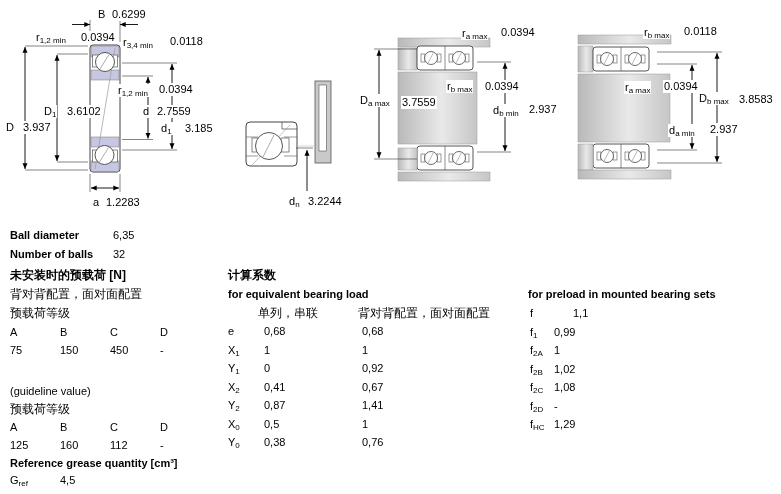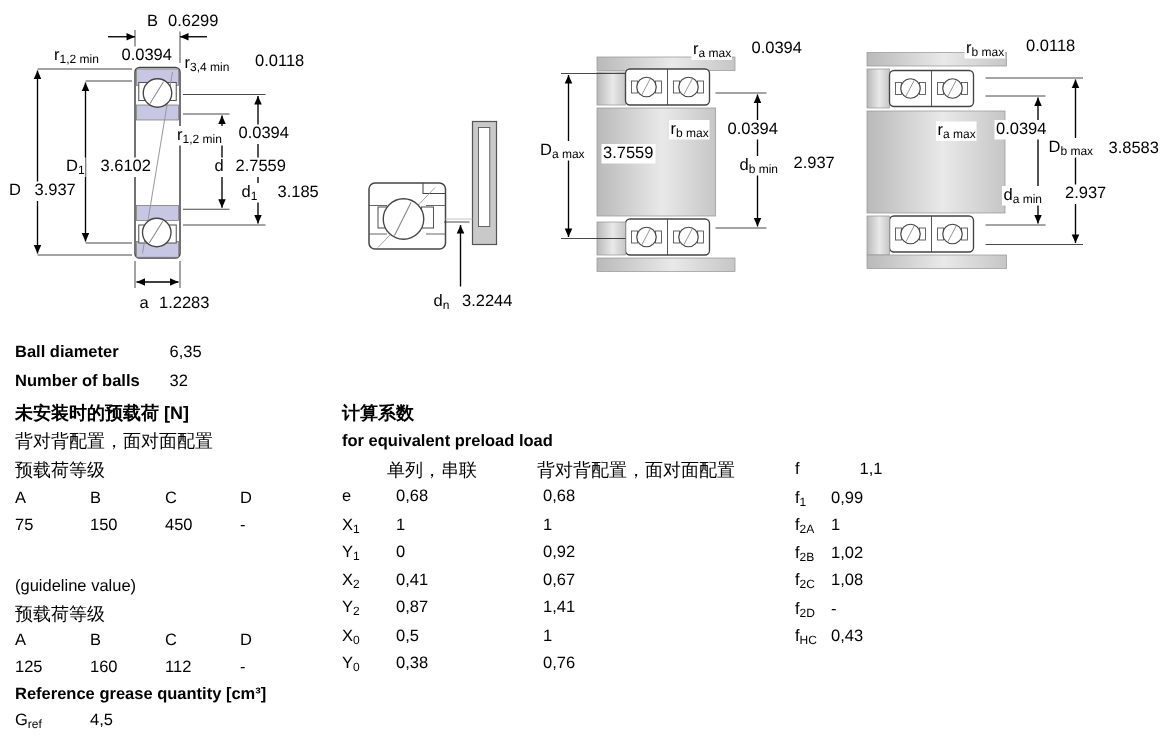--- a/index.html
+++ b/index.html
@@ -207,21 +207,21 @@
   <div class="cell" style="left:10px;top:439px">125</div>
   <div class="cell" style="left:60px;top:439px">160</div>
   <div class="cell" style="left:110px;top:439px">112</div>
   <div class="cell" style="left:160px;top:439px">-</div>
 
   <div class="cell b" style="left:10px;top:457px">Reference grease quantity [cm³]</div>
   <div class="cell" style="left:10px;top:474px"><span>G</span><sub>ref</sub></div>
   <div class="cell" style="left:60px;top:474px">4,5</div>
 
   <div class="cell b zh" style="left:228px;top:269px">计算系数</div>
-  <div class="cell b" style="left:228px;top:288px">for equivalent preload load</div>
+  <div class="cell b" style="left:228px;top:288px">for equivalent bearing load</div>
   <div class="cell zh" style="left:258px;top:307px">单列，串联</div>
   <div class="cell zh" style="left:358px;top:307px">背对背配置，面对面配置</div>
 
   <div class="cell" style="left:228px;top:325px"><span>e</span><sub></sub></div>
   <div class="cell" style="left:264px;top:325px">0,68</div>
   <div class="cell" style="left:362px;top:325px">0,68</div>
 
   <div class="cell" style="left:228px;top:344px"><span>X</span><sub>1</sub></div>
   <div class="cell" style="left:264px;top:344px">1</div>
   <div class="cell" style="left:362px;top:344px">1</div>
@@ -239,35 +239,36 @@
   <div class="cell" style="left:362px;top:399px">1,41</div>
 
   <div class="cell" style="left:228px;top:418px"><span>X</span><sub>0</sub></div>
   <div class="cell" style="left:264px;top:418px">0,5</div>
   <div class="cell" style="left:362px;top:418px">1</div>
 
   <div class="cell" style="left:228px;top:436px"><span>Y</span><sub>0</sub></div>
   <div class="cell" style="left:264px;top:436px">0,38</div>
   <div class="cell" style="left:362px;top:436px">0,76</div>
 
+  <div class="cell b" style="left:528px;top:288px">for preload in mounted bearing sets</div>
 
   <div class="cell" style="left:530px;top:307px"><span>f</span><sub></sub></div>
   <div class="cell" style="left:573px;top:307px">1,1</div>
 
   <div class="cell" style="left:530px;top:326px"><span>f</span><sub>1</sub></div>
   <div class="cell" style="left:554px;top:326px">0,99</div>
 
   <div class="cell" style="left:530px;top:344px"><span>f</span><sub>2A</sub></div>
   <div class="cell" style="left:554px;top:344px">1</div>
 
   <div class="cell" style="left:530px;top:363px"><span>f</span><sub>2B</sub></div>
   <div class="cell" style="left:554px;top:363px">1,02</div>
 
   <div class="cell" style="left:530px;top:381px"><span>f</span><sub>2C</sub></div>
   <div class="cell" style="left:554px;top:381px">1,08</div>
 
   <div class="cell" style="left:530px;top:400px"><span>f</span><sub>2D</sub></div>
   <div class="cell" style="left:554px;top:400px">-</div>
 
   <div class="cell" style="left:530px;top:418px"><span>f</span><sub>HC</sub></div>
-  <div class="cell" style="left:554px;top:418px">0,43</div>
+  <div class="cell" style="left:554px;top:418px">1,29</div>
 
 </div>
 
 </body></html>

